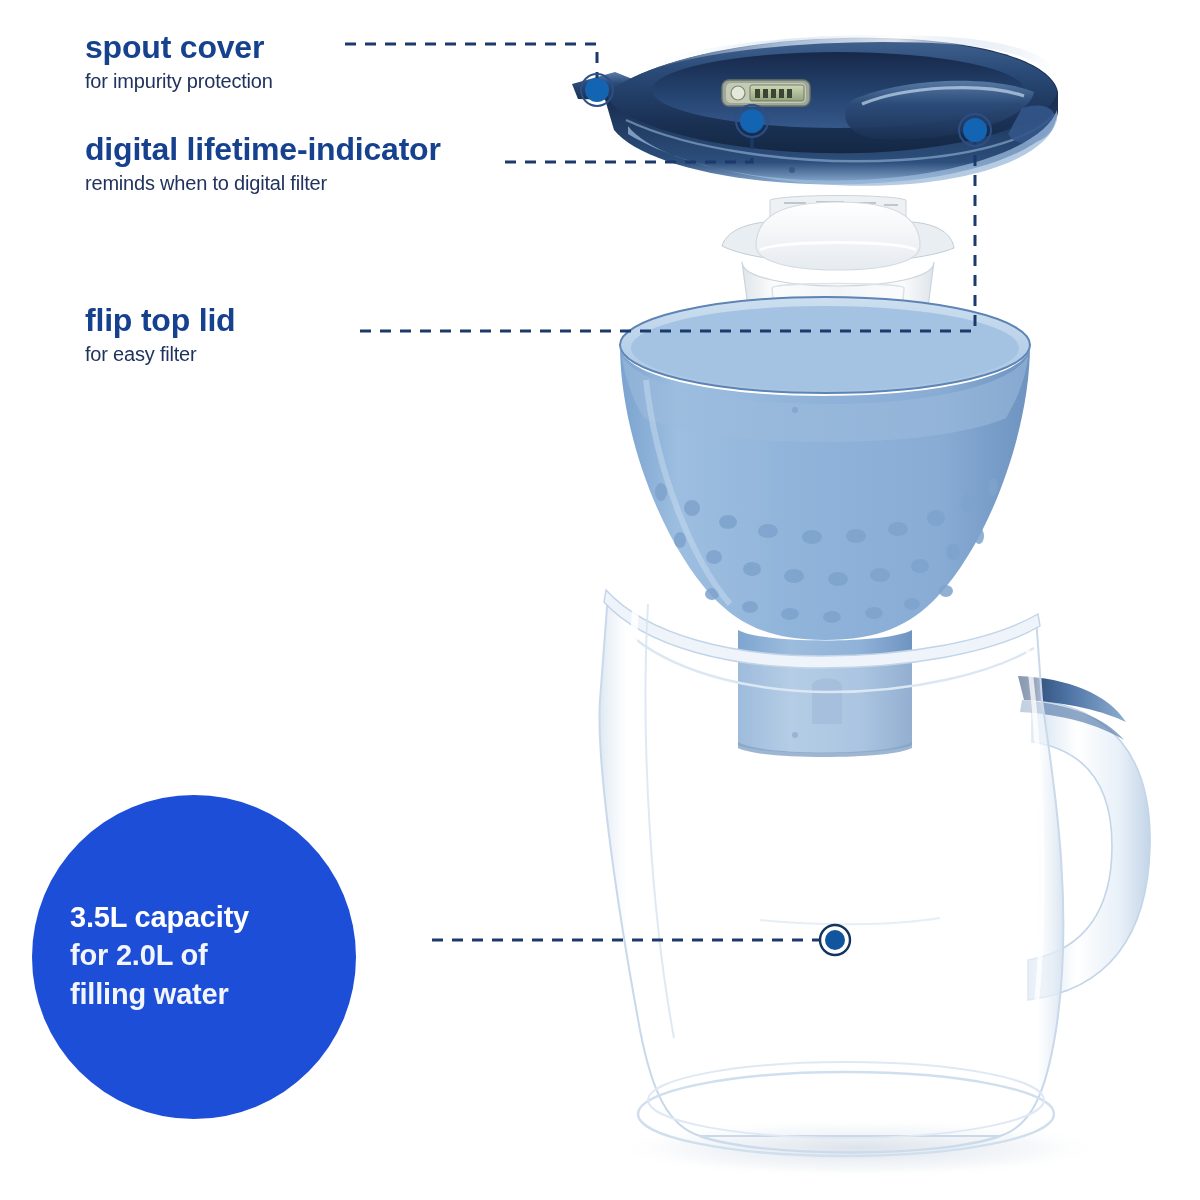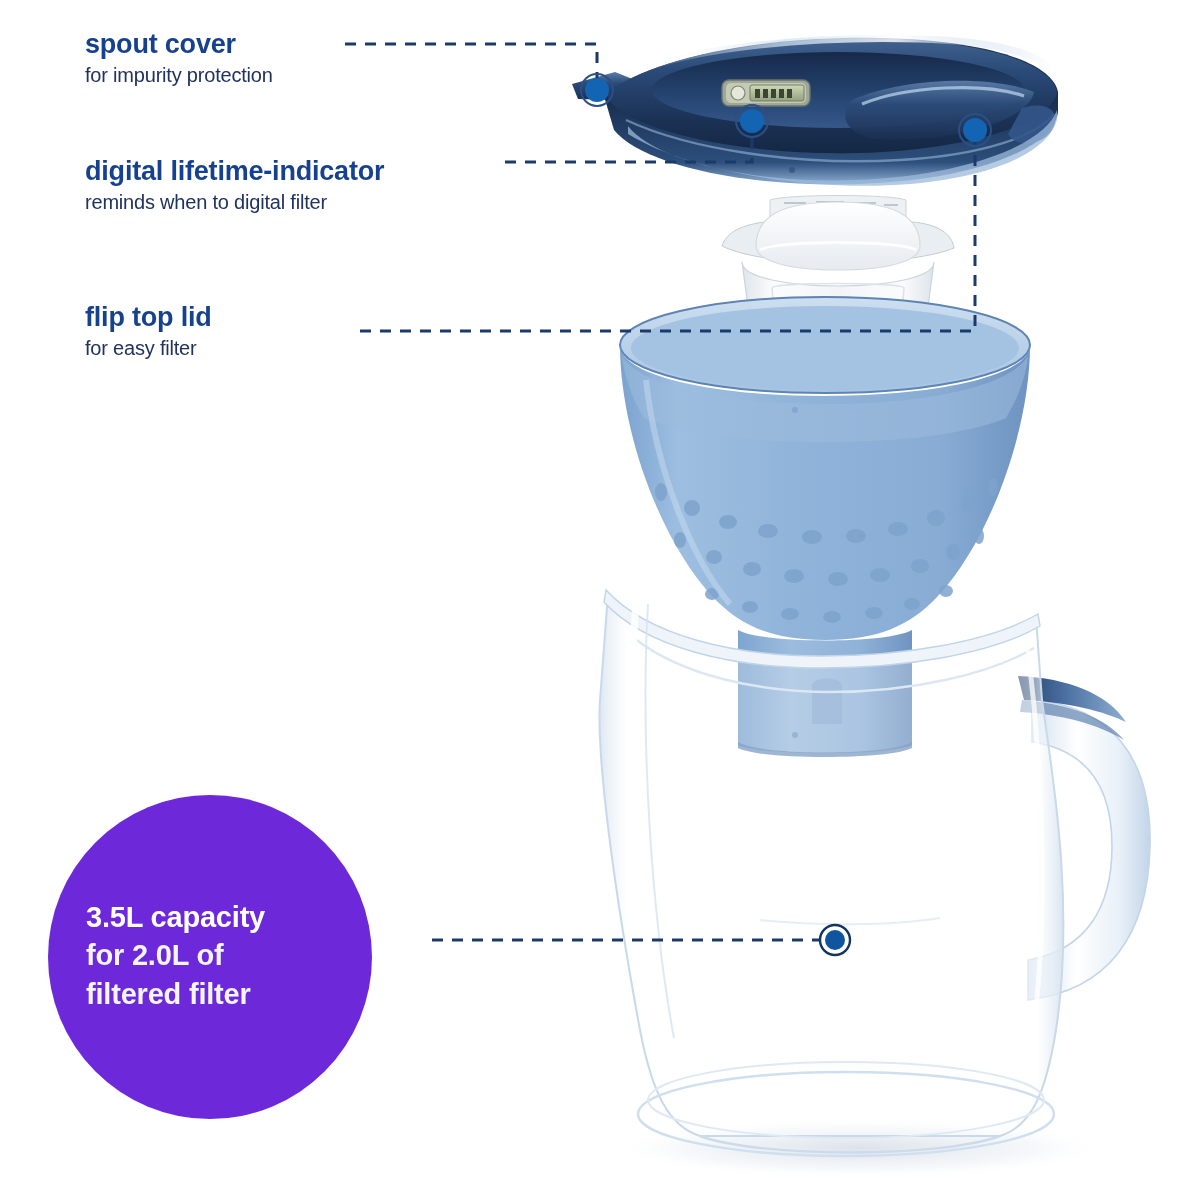--- a/index.html
+++ b/index.html
@@ -6,35 +6,35 @@
   body{
     width:1200px;height:1200px;
     font-family:"Liberation Sans","DejaVu Sans",sans-serif;
     overflow:hidden;position:relative;
   }
   #stage{position:absolute;inset:0;width:1200px;height:1200px;background:#fff;}
 
   
   .callout{position:absolute;white-space:nowrap;}
   .callout .title{
-    font-size:27px;font-weight:bold;color:#16418f;
+    font-size:32px;font-weight:bold;color:#16418f;
     letter-spacing:-0.2px;line-height:1.15;
   }
   .callout .sub{
     font-size:20px;font-weight:400;color:#20325e;
     letter-spacing:-0.2px;line-height:1.25;margin-top:3px;
   }
   #c-spout{left:85px;top:29px;}
-  #c-digital{left:85px;top:156px;}
+  #c-digital{left:85px;top:131px;}
   #c-flip{left:85px;top:302px;}
 
   
   #badge{
-    position:absolute;left:48px;top:795px;width:324px;height:324px;
-    border-radius:50%;background:#6d28d9;
+    position:absolute;left:32px;top:795px;width:324px;height:324px;
+    border-radius:50%;background:#1d4ed8;
   }
   #badge .btext{position:absolute;left:38px;top:103px;}
   #badge .bt1{font-size:29px;font-weight:bold;color:#ffffff;line-height:1.32;letter-spacing:-0.2px;}
   #badge .bt2{font-size:29px;font-weight:700;color:#f2f6fa;line-height:1.32;letter-spacing:-0.2px;}
 
   
   #art{position:absolute;left:0;top:0;width:1200px;height:1200px;}
 </style>
 </head>
 <body>
@@ -353,17 +353,17 @@
 
   <div class="callout" id="c-flip">
     <div class="title">flip top lid</div>
     <div class="sub">for easy filter</div>
   </div>
 
   <div id="badge">
     <div class="btext">
       <div class="bt1">3.5L capacity</div>
       <div class="bt2">for 2.0L of</div>
-      <div class="bt2">filtered filter</div>
+      <div class="bt2">filling water</div>
     </div>
   </div>
 
 </div>
 
 </body></html>

